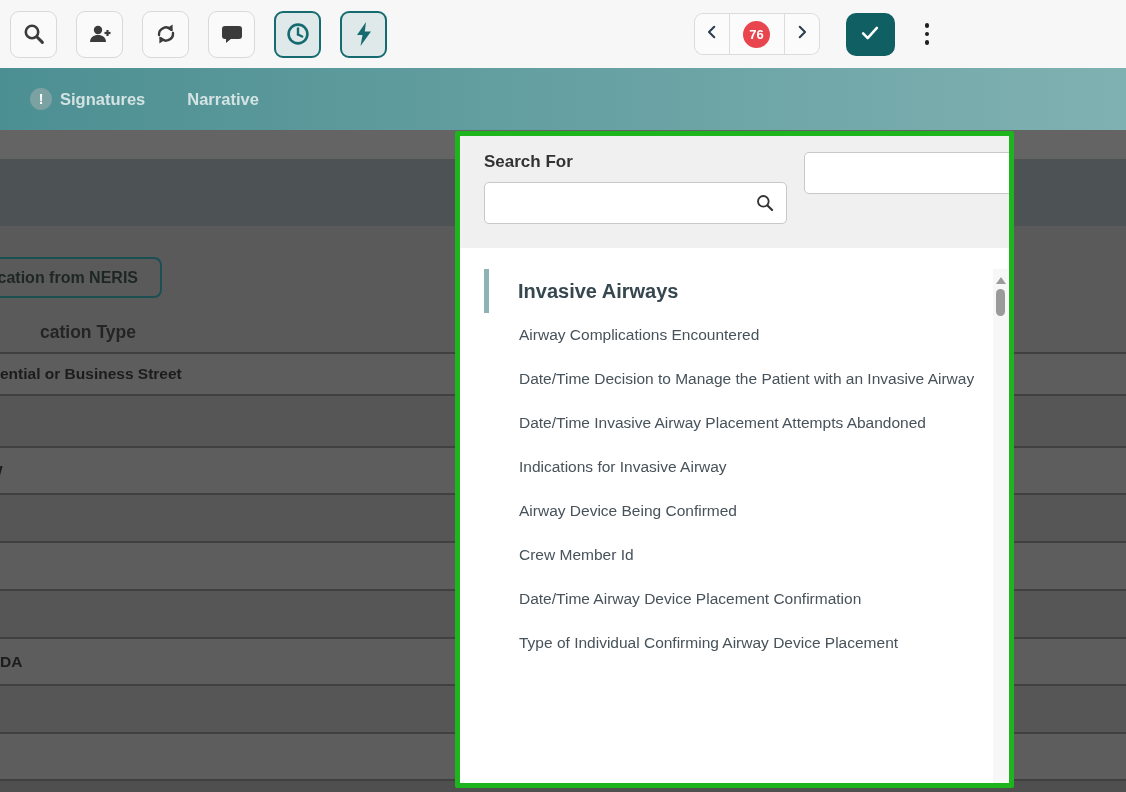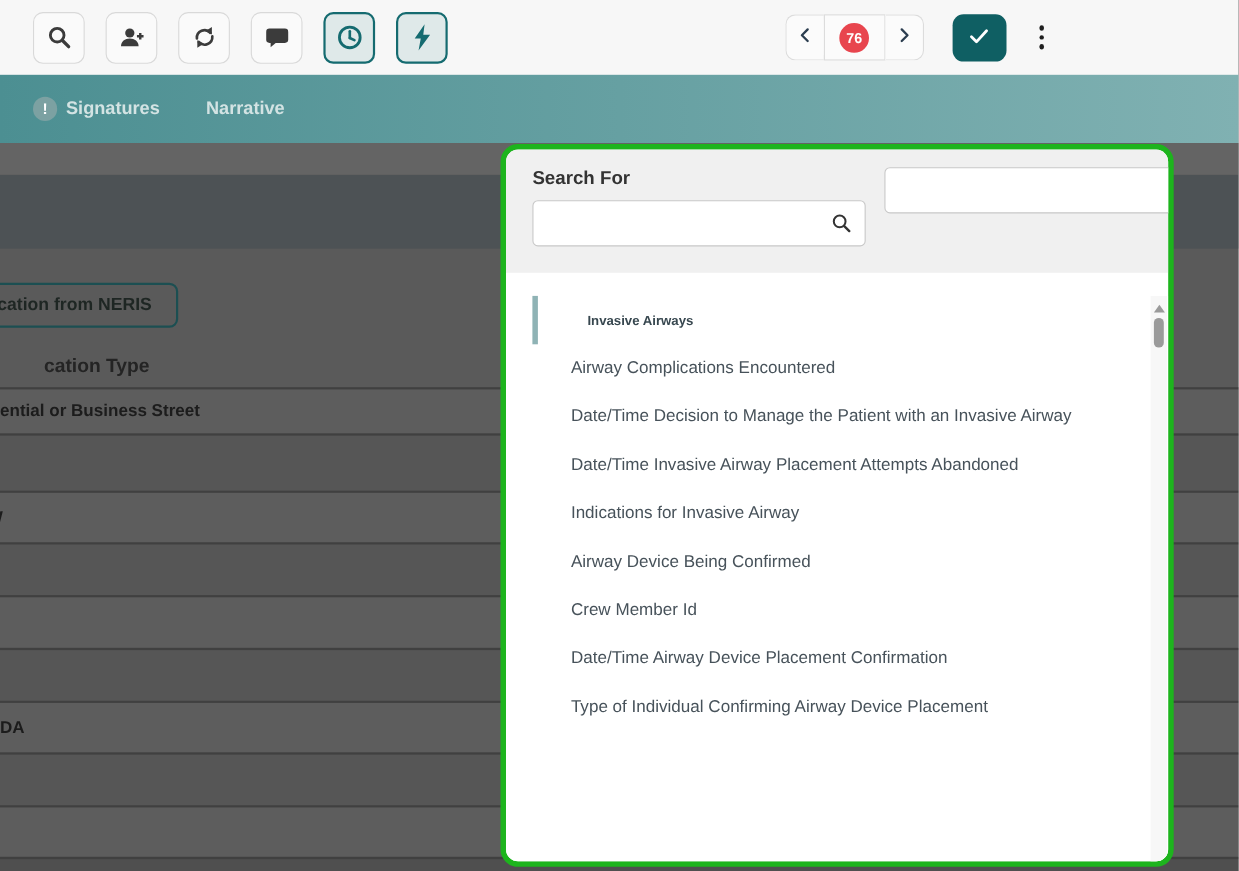--- a/index.html
+++ b/index.html
@@ -1,20 +1,20 @@
 <!DOCTYPE html>
 <html><head>
 <meta charset="utf-8">
 <style>
   html,body{margin:0;padding:0;}
   body{width:1126px;height:792px;overflow:hidden;font-family:"Liberation Sans",sans-serif;background:#f7f7f7;}
   .screen{position:relative;width:1126px;height:792px;overflow:hidden;}
 
   
-  .toolbar{position:absolute;left:0;top:0;width:959px;height:68px;background:#f7f7f7;display:flex;align-items:center;justify-content:space-between;margin-left:20px;}
+  .toolbar{position:absolute;left:0;top:0;width:959px;height:68px;background:#f7f7f7;display:flex;align-items:center;justify-content:space-between;}
   .tb-left{display:flex;align-items:center;gap:19px;padding-left:10px;}
   .tb-btn{width:47px;height:47px;border:1px solid #d9d9d9;border-radius:9px;background:#fafafa;display:flex;align-items:center;justify-content:center;box-sizing:border-box;cursor:pointer;}
   .tb-btn.active{border:2px solid #156b70;background:#dfe9e9;}
   .tb-btn svg{display:block;}
   .tb-right{display:flex;align-items:center;gap:26px;padding-right:26px;}
   .pager{display:flex;align-items:stretch;height:42px;}
   .pager .seg{background:#fbfbfb;border:1px solid #dcdcdc;display:flex;align-items:center;justify-content:center;box-sizing:border-box;cursor:pointer;}
   .pager .seg.prev{width:35px;border-radius:9px 0 0 9px;border-right:none;}
   .pager .seg.mid{width:56px;cursor:default;}
   .pager .seg.next{width:35px;border-radius:0 9px 9px 0;border-left:none;}
@@ -35,34 +35,34 @@
   .neris-btn{position:absolute;left:-28px;top:127px;width:190px;height:41px;border:2px solid #1c4f52;border-radius:8px;box-sizing:border-box;display:flex;align-items:center;justify-content:flex-end;padding-right:22px;color:#1e2623;font-size:16px;font-weight:700;background:transparent;}
   .loc-heading{position:absolute;left:0;top:192px;font-size:17.5px;font-weight:700;color:#242424;padding-left:40px;}
   .bg-rows{position:absolute;left:0;top:222px;width:100%;}
   .bg-row{box-sizing:border-box;border-top:2px solid #404040;font-size:15.5px;font-weight:700;color:#1c1c1c;display:flex;align-items:center;overflow:hidden;}
   .bg-row.shade-a{background:#5d5d5d;}
   .bg-row.shade-b{background:#565656;}
   .bg-bottom{position:absolute;left:0;top:649px;width:100%;height:13px;background:#4f4f4f;border-top:2px solid #404040;box-sizing:border-box;}
   .clip-w{margin-left:-12px;}
 
   
-  .popup{position:absolute;left:455px;top:131px;width:612px;height:657px;box-sizing:border-box;border:5px solid #1db41d;border-radius:16px;background:#fff;overflow:hidden;}
+  .popup{position:absolute;left:455px;top:131px;width:559px;height:657px;box-sizing:border-box;border:5px solid #1db41d;border-radius:2px;background:#fff;overflow:hidden;}
   .popup-header{background:#f0f0f0;height:112px;box-sizing:border-box;padding:16px 0 0 24px;display:flex;gap:17px;}
   .field{display:flex;flex-direction:column;}
   .field label{font-size:17px;font-weight:700;color:#333;margin-bottom:10px;}
   .search-wrap{position:relative;width:303px;}
   .search-wrap input{width:100%;height:42px;box-sizing:border-box;border:1px solid #c8c8c8;border-radius:5px;background:#fff;padding:0 40px 0 12px;font-size:15px;color:#333;outline:none;}
   .search-wrap svg{position:absolute;right:12px;top:11px;}
   .select-box{position:relative;width:288px;height:42px;box-sizing:border-box;border:1px solid #c8c8c8;border-radius:5px;background:#fff;cursor:pointer;}
   .caret{position:absolute;right:14px;top:18px;width:0;height:0;border-left:6px solid transparent;border-right:6px solid transparent;border-top:7px solid #666;}
 
   .popup-list{position:relative;background:#fff;height:545px;}
   .group-row{position:relative;height:44px;margin-top:21px;display:flex;align-items:center;}
   .accent-bar{position:absolute;left:24px;top:0;width:5px;height:44px;background:#8fb3b5;}
-  .group-title{margin-left:74px;font-size:12px;font-weight:700;color:#37474f;}
+  .group-title{margin-left:58px;font-size:20px;font-weight:700;color:#37474f;}
   .list-item{height:44px;line-height:44px;padding-left:59px;font-size:15.5px;color:#47525a;cursor:pointer;white-space:nowrap;}
 
   
   .scrollbar{position:absolute;right:1px;top:0;width:15px;height:100%;background:#f7f7f7;}
   .sb-up{position:absolute;left:3px;top:8px;width:0;height:0;border-left:5px solid transparent;border-right:5px solid transparent;border-bottom:7px solid #9a9a9a;cursor:pointer;}
   .sb-thumb{position:absolute;left:3px;top:20px;width:9px;height:27px;border-radius:5px;background:#9a9a9a;cursor:pointer;}
 </style>
 </head>
 <body>
 

